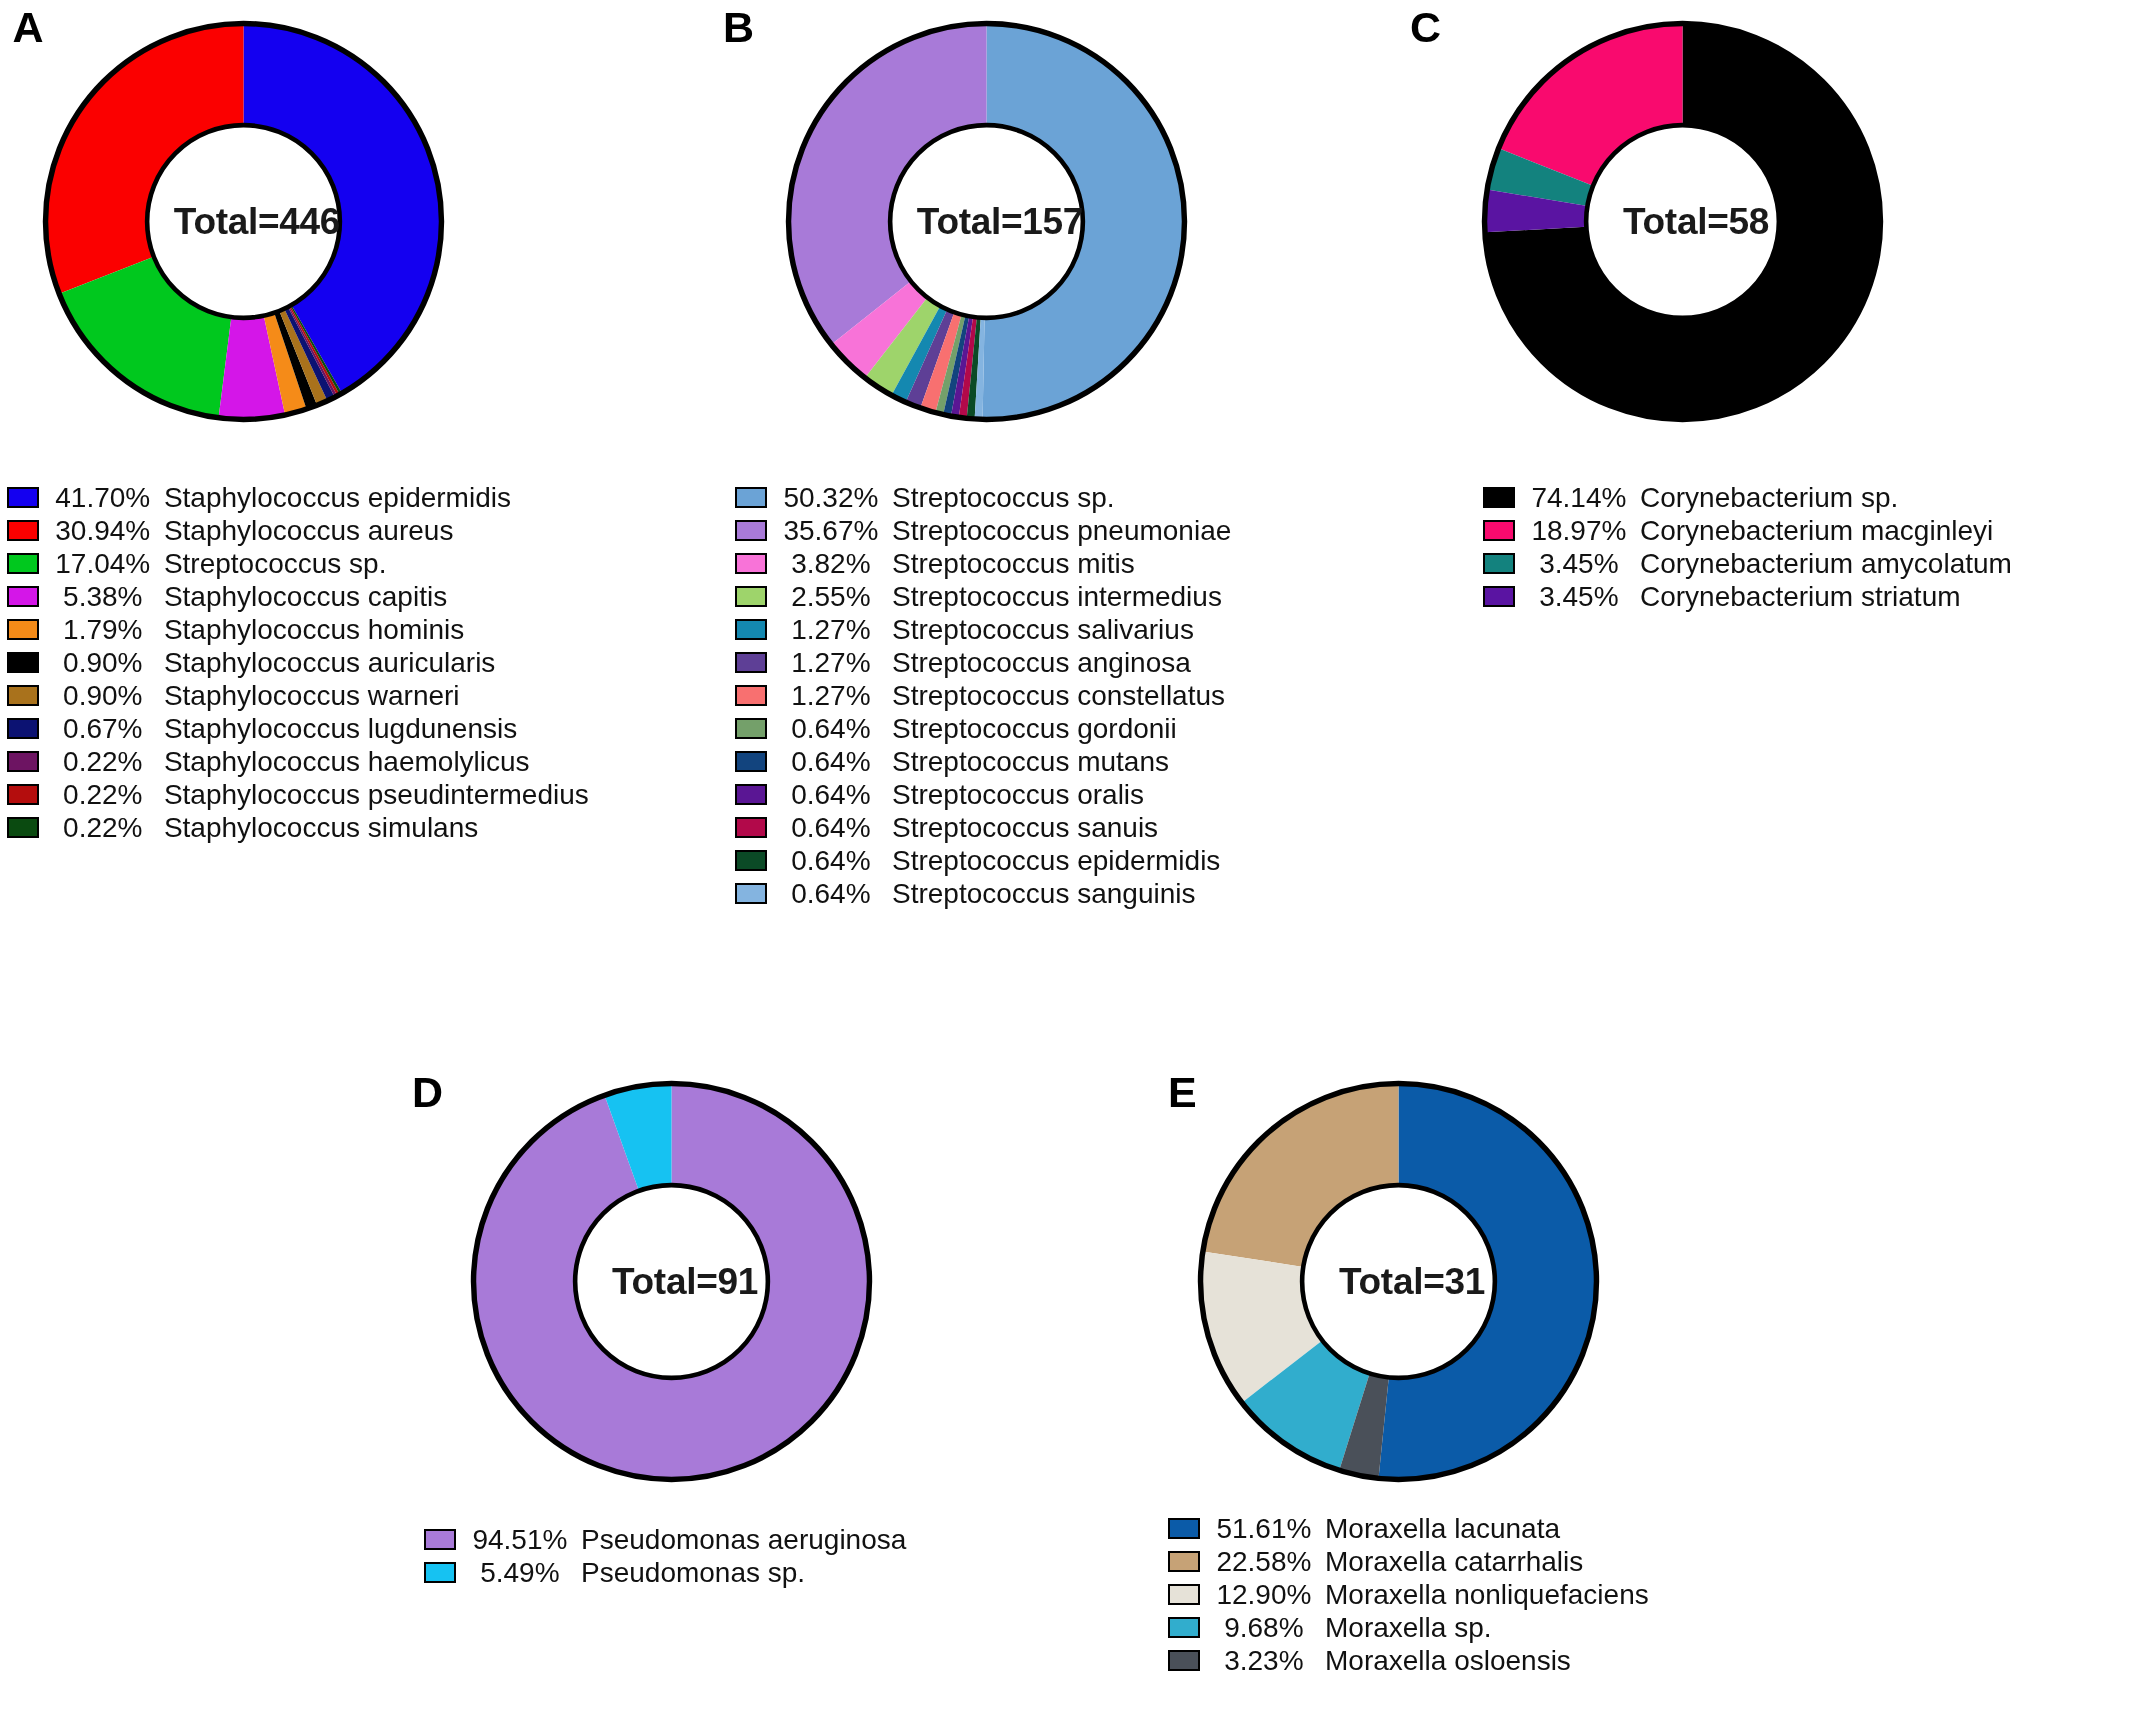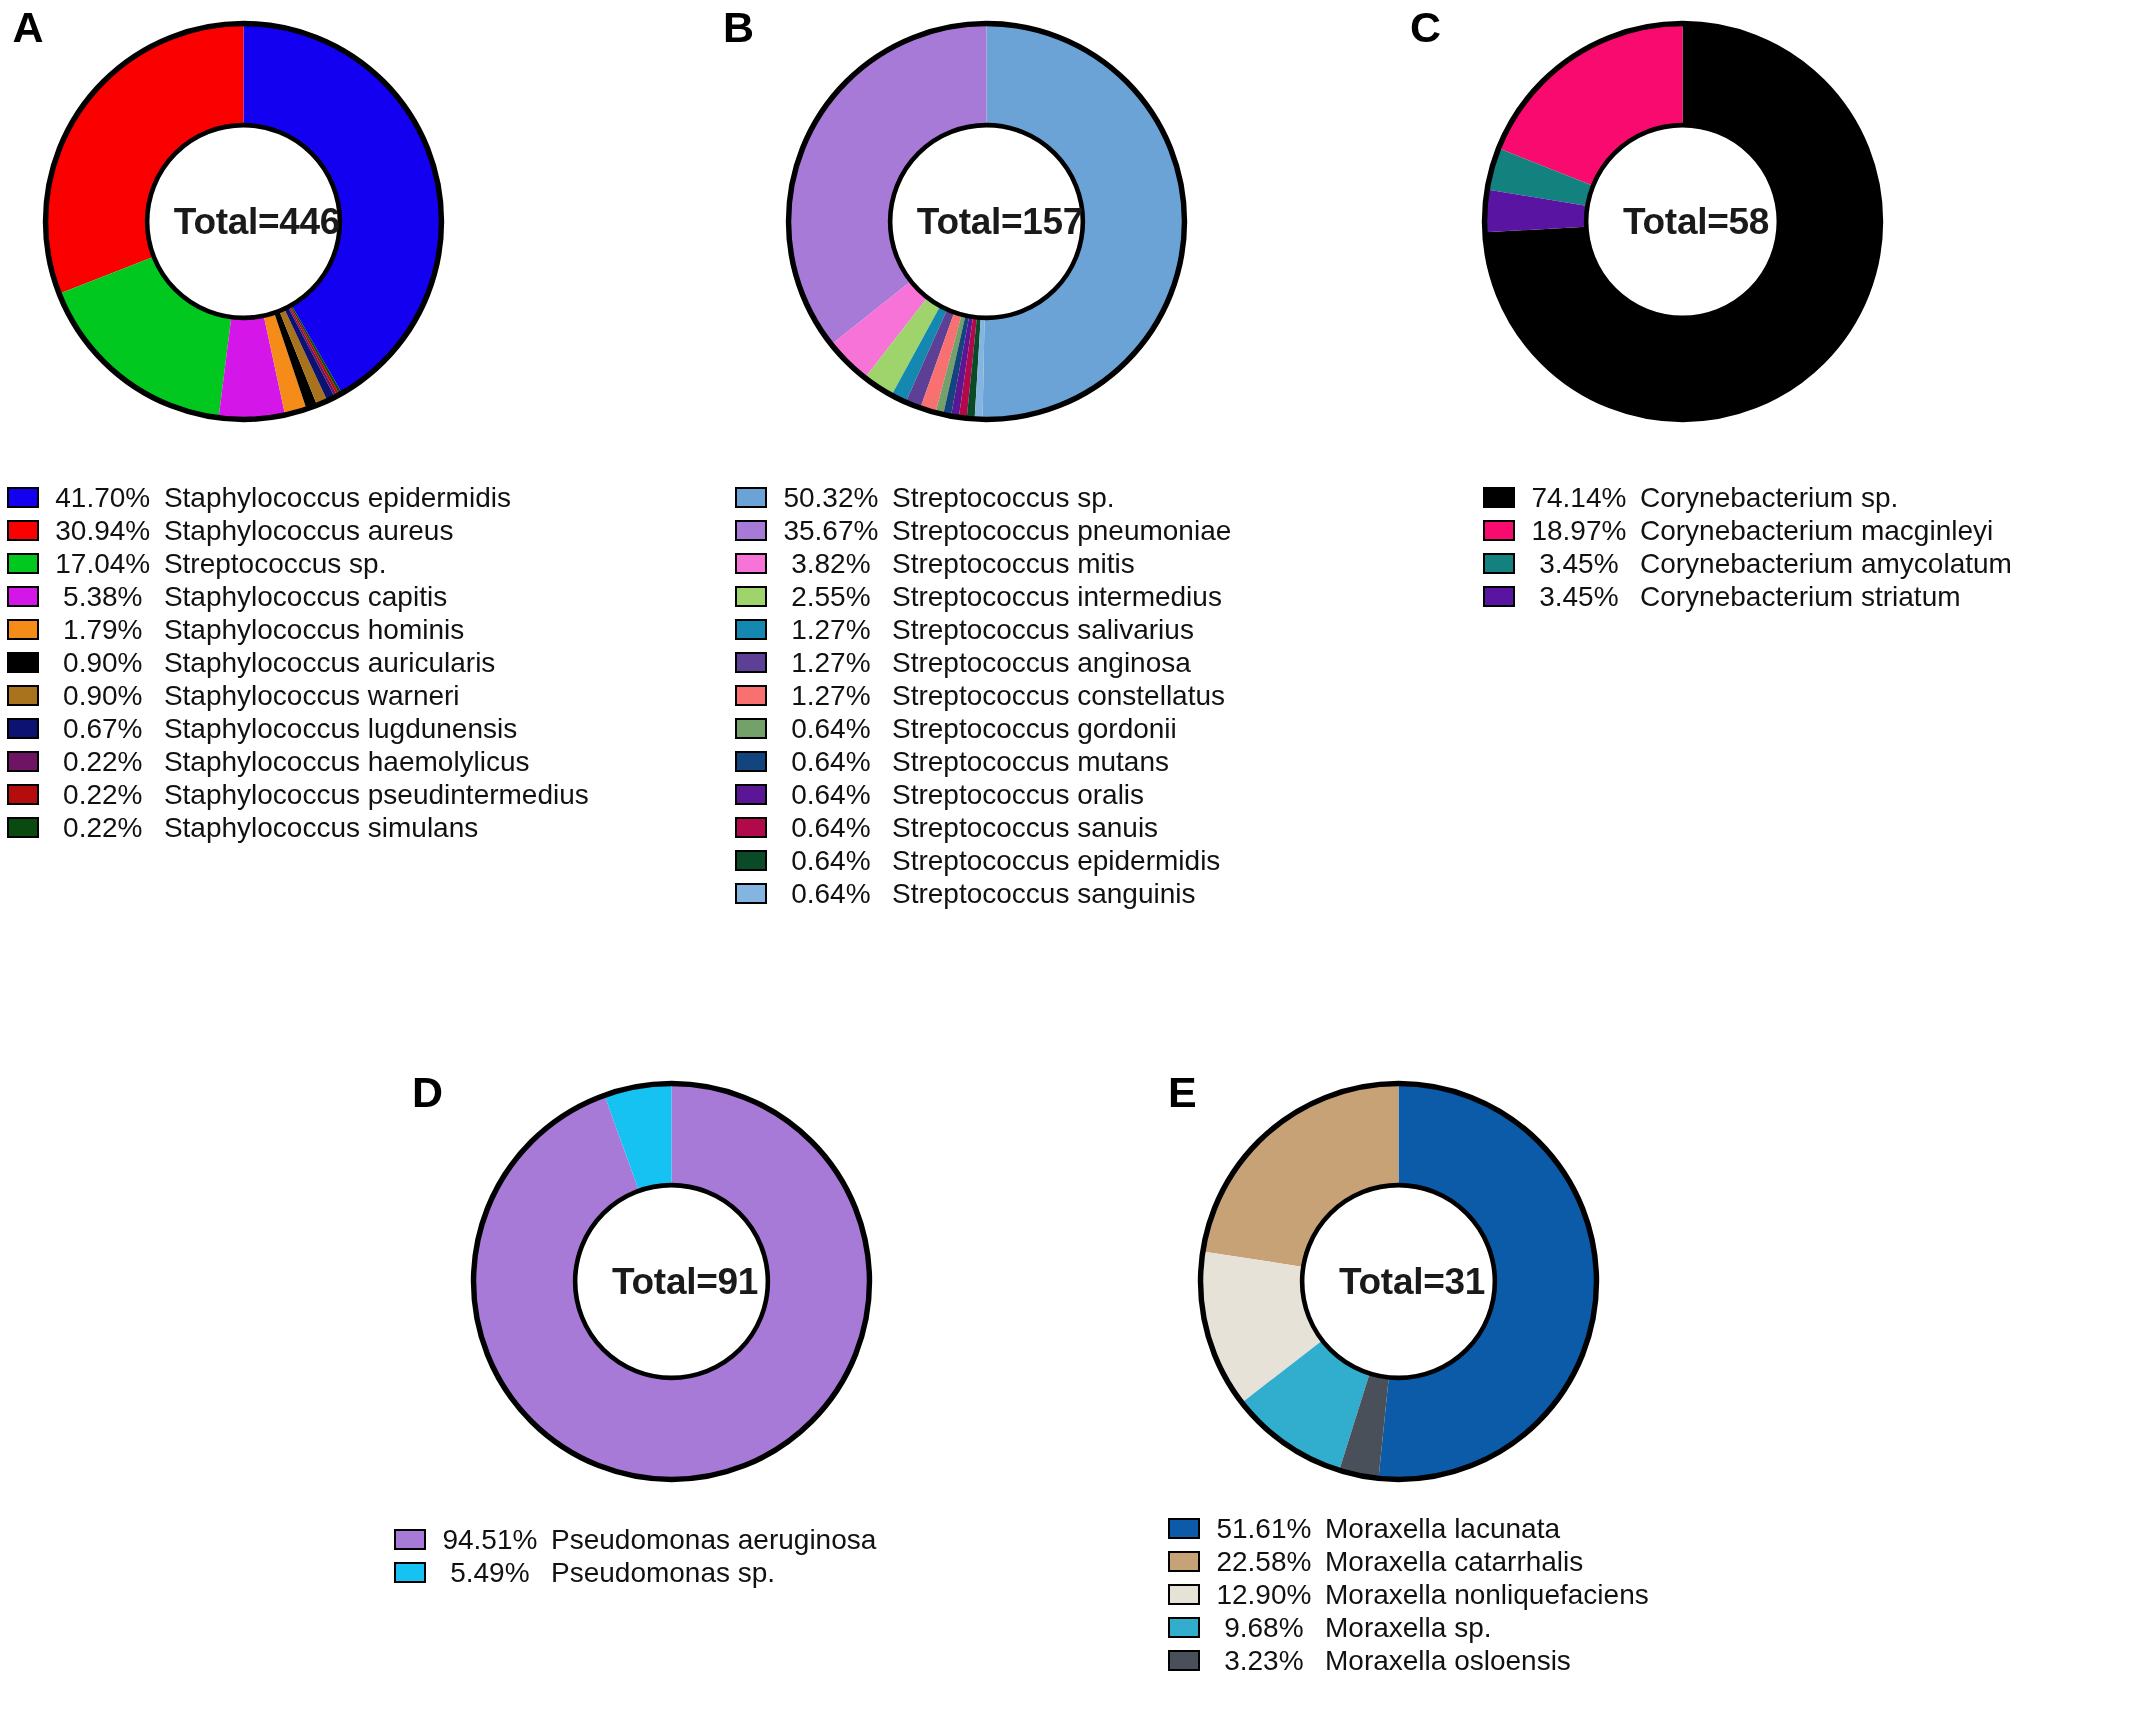--- a/index.html
+++ b/index.html
@@ -351,21 +351,21 @@
           <path d="M 68.04513868351958 11.066671948900378 A 94.5 94.5 0 0 1 99.99999999999999 5.5
           L 99.99999999999999 54 A 46 46 0 0 0 84.44525269250688 56.70970274761288 Z" fill="#16c2f2" stroke="none"></path>
         </g>
       <circle cx="100" cy="100" r="46" fill="#ffffff" stroke="#000000" stroke-width="2.2"></circle>
       <circle cx="100" cy="100" r="94.5" fill="none" stroke="#000000" stroke-width="2.6"></circle>
     </svg>
     <div class="center-label">
       <span>Total=91</span>
     </div>
   </div>
-  <div class="legend" style="left:394px; top:1523px;">
+  <div class="legend" style="left:424px; top:1523px;">
       <div class="legend-row">
         <span class="swatch" style="background: rgb(168, 122, 216);"></span>
         <span class="pct pct-w">94.51%</span>
         <span class="sp-name">Pseudomonas aeruginosa</span>
       </div>
       <div class="legend-row">
         <span class="swatch" style="background: rgb(22, 194, 242);"></span>
         <span class="pct pct-w">5.49%</span>
         <span class="sp-name">Pseudomonas  sp.</span>
       </div>

